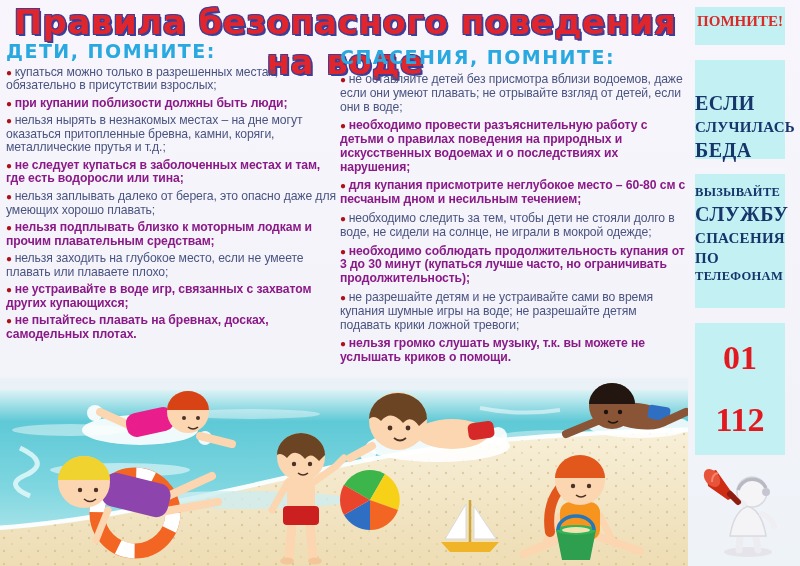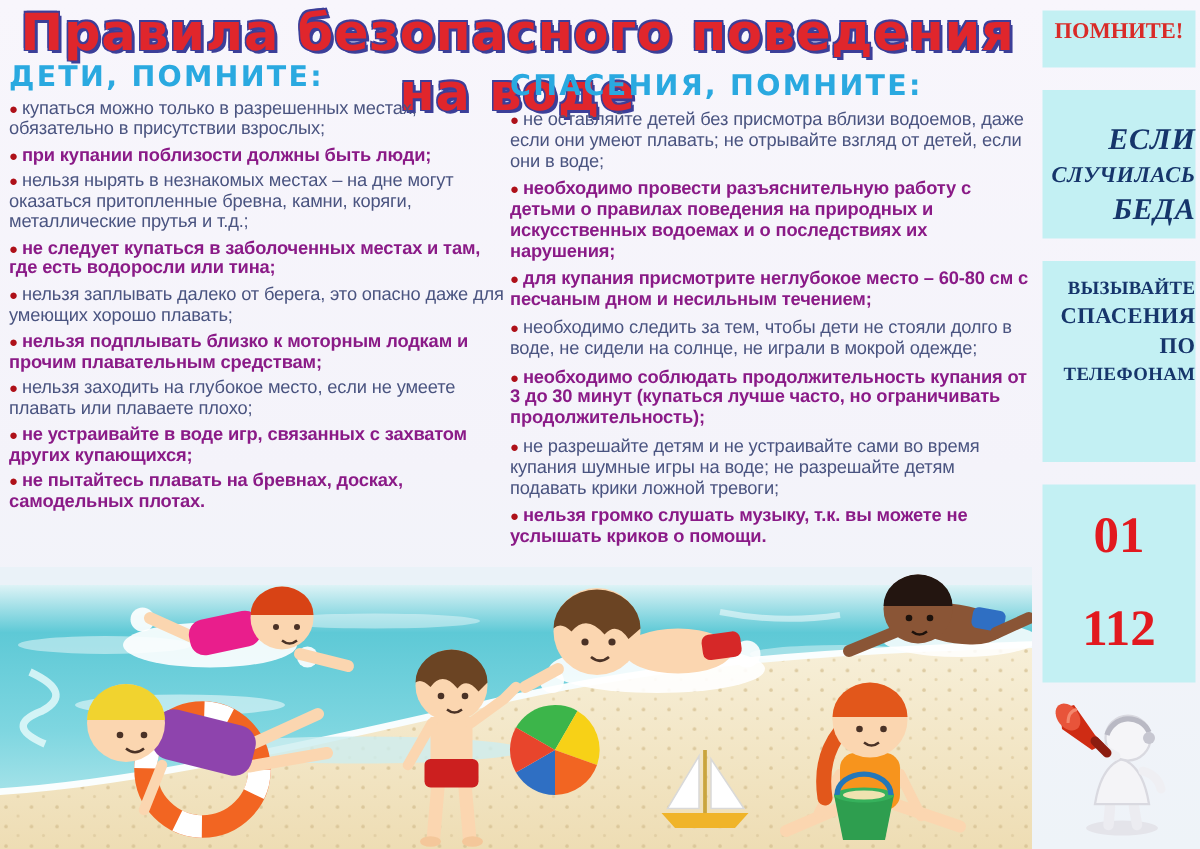--- a/index.html
+++ b/index.html
@@ -23,25 +23,25 @@
     margin:0 0 3px 0;font-family:"DejaVu Sans",sans-serif;font-weight:bold;
     font-size:19px;letter-spacing:1.5px;color:#2aa9e0;
   }
   .rule{margin:3.5px 0;font-size:12.2px;line-height:1.13;color:#4a5480;letter-spacing:-.1px;}
   .col-mid .rule{margin:5px 0;}
   .rule::before{content:"\25CF\00A0";color:#ae1019;font-size:10px;}
   .rule.bold{font-weight:bold;color:#8a1a87;}
   
   .sidebar{position:absolute;left:688px;top:0;width:112px;height:566px;}
   .box{
-    position:absolute;left:7px;width:102px;background:#c3f0f3;
-    font-family:"Liberation Serif",serif;font-weight:bold;text-align:right;color:#16356b;
+    position:absolute;left:7px;width:90px;background:#c3f0f3;
+    font-family:"Liberation Serif",serif;font-weight:bold;text-align:left;color:#16356b;
   }
   .box1{top:7px;height:38px;font-size:15px;color:#d92b28;display:flex;align-items:flex-start;justify-content:center;padding-top:6px;box-sizing:border-box;}
-  .box2{top:60px;height:99px;padding-top:20px;box-sizing:border-box;font-style:italic;}
+  .box2{top:60px;height:99px;padding-top:30px;box-sizing:border-box;}
   .box3{top:174px;height:134px;padding-top:10px;box-sizing:border-box;}
   .box4{top:323px;height:132px;color:#e2191f;display:flex;flex-direction:column;justify-content:space-around;align-items:center;padding:4px 0;box-sizing:border-box;}
   .line{line-height:1.35;}
   .sz-s{font-size:12.5px;letter-spacing:.3px;}
   .sz-m{font-size:15px;letter-spacing:.3px;}
   .sz-l{font-size:20px;letter-spacing:.5px;}
   .phone{font-size:34px;line-height:1;}
   .mascot{position:absolute;left:12px;top:460px;width:90px;height:100px;}
   
   .beach{position:absolute;left:0;top:378px;width:688px;height:188px;}
@@ -234,20 +234,21 @@
     </div>
     <div class="box box2">
 
     <div class="line sz-l">ЕСЛИ</div>
         <div class="line sz-m">СЛУЧИЛАСЬ</div>
         <div class="line sz-l">БЕДА</div>
       </div>
     <div class="box box3">
 
     <div class="line sz-s">ВЫЗЫВАЙТЕ</div>
+        <div class="line sz-l">СЛУЖБУ</div>
         <div class="line sz-m">СПАСЕНИЯ</div>
         <div class="line sz-m">ПО</div>
         <div class="line sz-s">ТЕЛЕФОНАМ</div>
       </div>
     <div class="box box4">
       <div class="phone">01</div>
       <div class="phone">112</div>
     </div>
 
     <div class="mascot">

